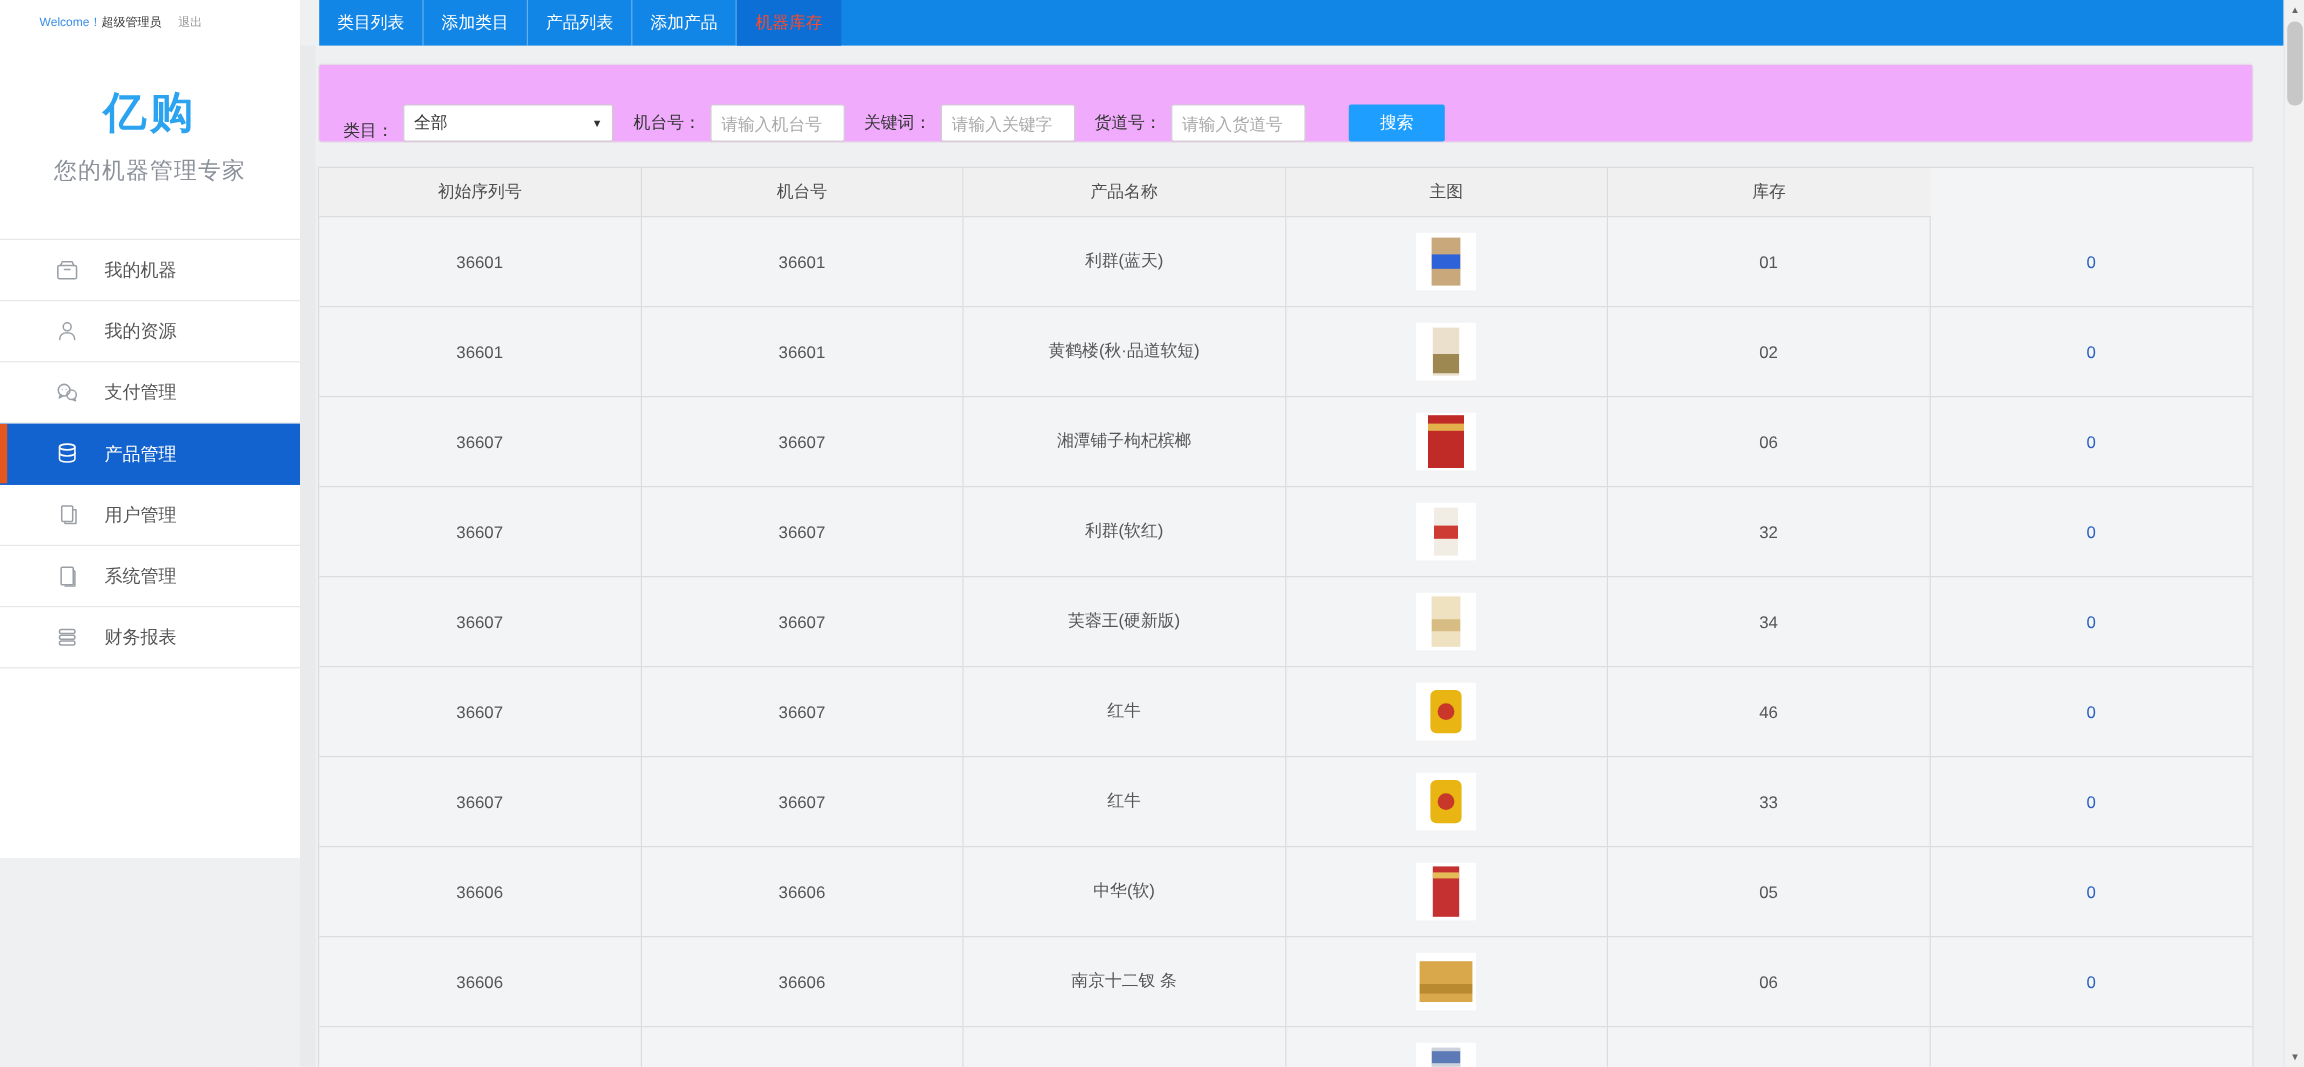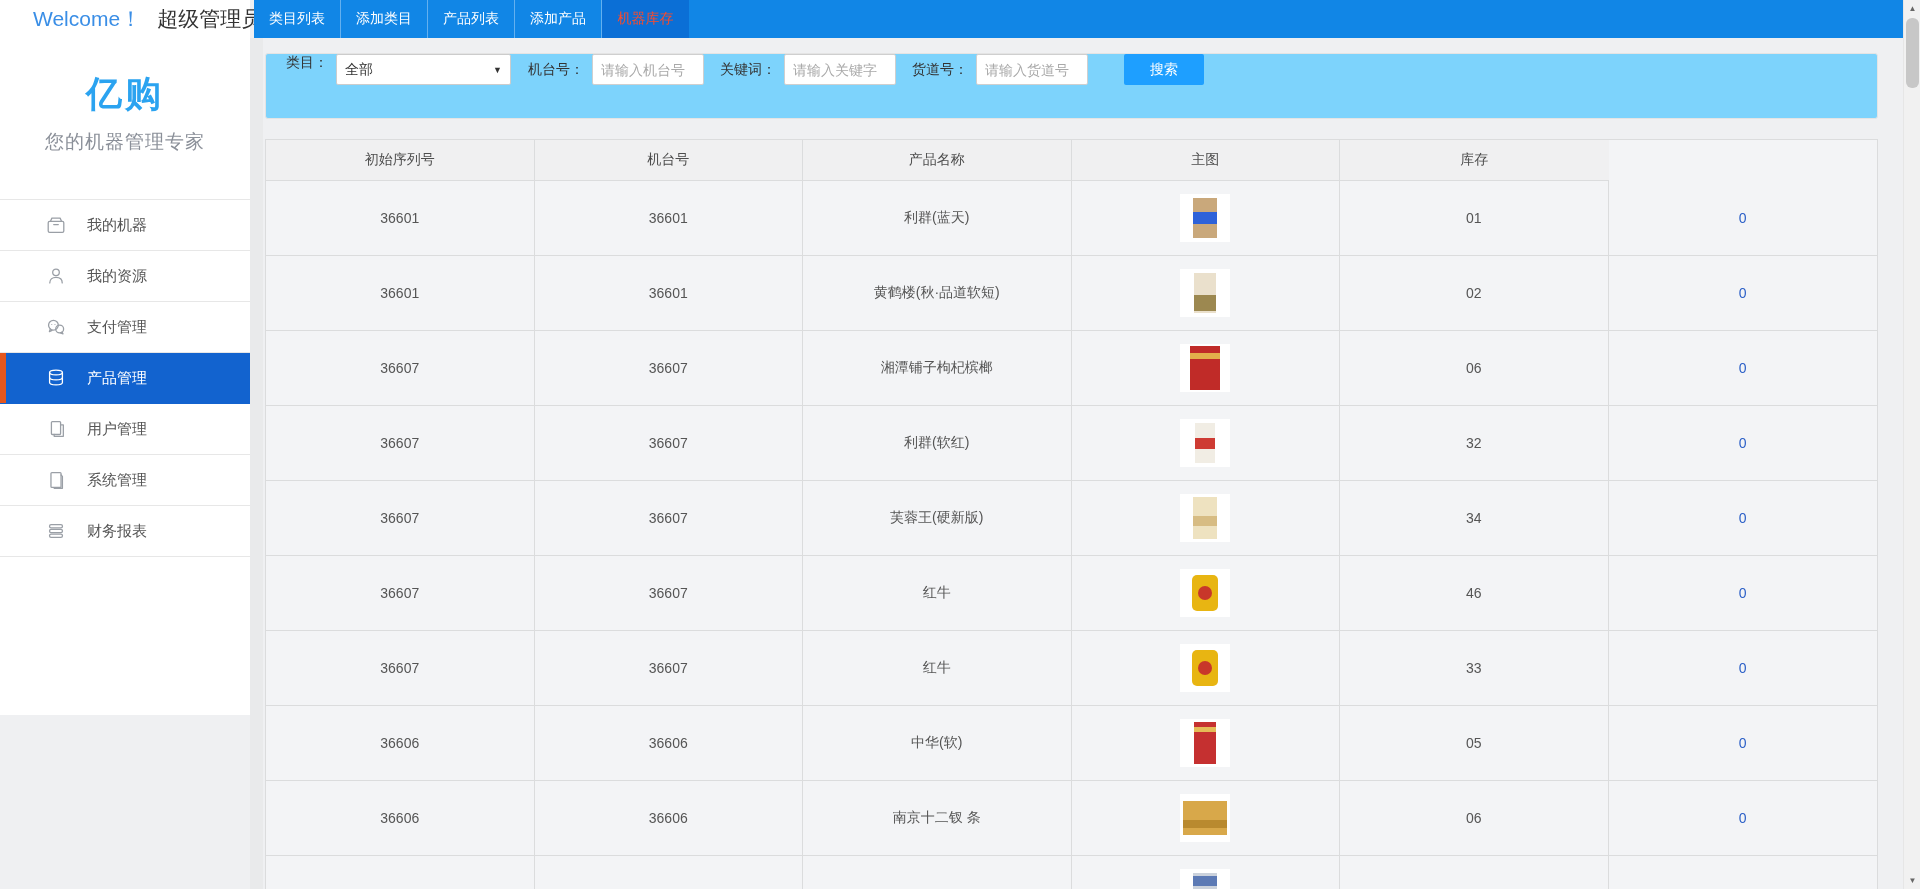--- a/index.html
+++ b/index.html
@@ -11,24 +11,24 @@
     color:#555;
   }
 
   
   .sidebar {
     position:absolute; left:0; top:0; width:250px; height:715px;
     background:#FFFFFF;
   }
   .welcome-bar {
     height:38px; display:flex; align-items:center; padding-left:33px;
-    font-size:21px; white-space:nowrap;
+    font-size:10px; white-space:nowrap;
   }
   .welcome-text { color:var(--welcome-blue); }
-  .welcome-user { color:#333; margin-left:16px; }
+  .welcome-user { color:#333; }
   .welcome-logout { color:#999; margin-left:14px; cursor:pointer; }
   .logo {
     margin-top:32px; text-align:center;
     font-size:36px; font-weight:bold; letter-spacing:3px;
     color:var(--logo-blue);
   }
   .tagline { margin-top:10px; text-align:center; font-size:19px; color:#8B9099; letter-spacing:1px; }
   .menu { margin-top:44px; border-top:1px solid #E7E7E7; }
   .menu-item {
     height:51px; display:flex; align-items:center;
@@ -43,37 +43,37 @@
     border-bottom-color:var(--active-menu-bg);
   }
   .menu-item.active .mi-icon { color:#FFFFFF; }
   .sidebar-scroll-strip {
     position:absolute; left:250px; top:38px; width:13px; height:851px;
     background:#E9EAEB;
   }
 
   
   .navbar {
-    position:absolute; left:254px; top:0; width:1649px; height:38px;
+    position:absolute; left:266px; top:0; width:1649px; height:38px;
     background:var(--nav-blue); display:flex;
   }
   .nav-tab {
     width:87px; height:38px; display:flex; align-items:center; justify-content:center;
     color:#FFFFFF; font-size:14px; cursor:pointer;
     border-right:1px solid rgba(255,255,255,0.35);
   }
   .nav-tab.active {
     background:var(--active-tab-bg); color:var(--active-tab-text); border-right:none;
   }
 
   
   .filter-card {
     position:absolute; left:265px; top:53px; width:1613px; height:66px;
-    background:#7dd3fc; border:1px solid #E4E4E4; border-radius:3px;
-    display:flex; align-items:flex-start; padding-left:20px;
+    background:#f0abfc; border:1px solid #E4E4E4; border-radius:3px;
+    display:flex; align-items:flex-end; padding-left:20px;
   }
   .f-label { font-size:14px; color:#333; margin-right:8px; white-space:nowrap; }
   .f-select {
     width:175px; height:31px; background:#FFF; border:1px solid #CCC; border-radius:2px;
     display:flex; align-items:center; padding:0 8px; margin-right:17px;
     font-size:14px; color:#333; cursor:pointer;
   }
   .f-select .sel-arrow { margin-left:auto; font-size:9px; color:#333; }
   .f-input {
     width:112px; height:31px; border:1px solid #CFCFCF; border-radius:2px;

